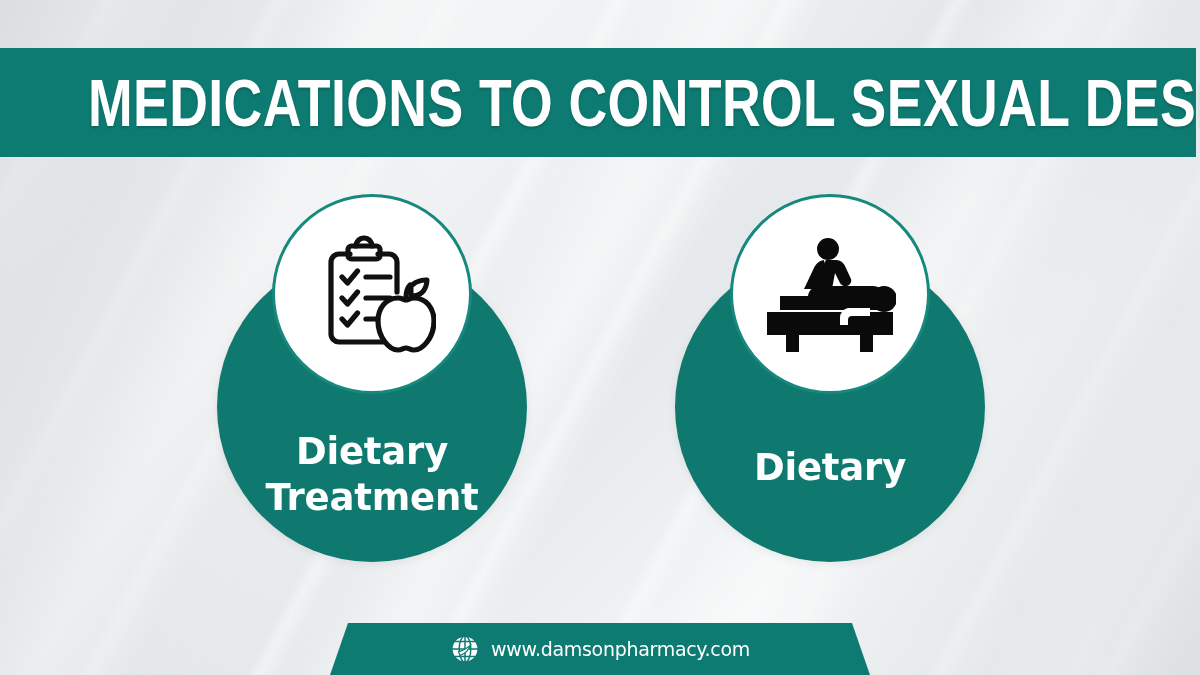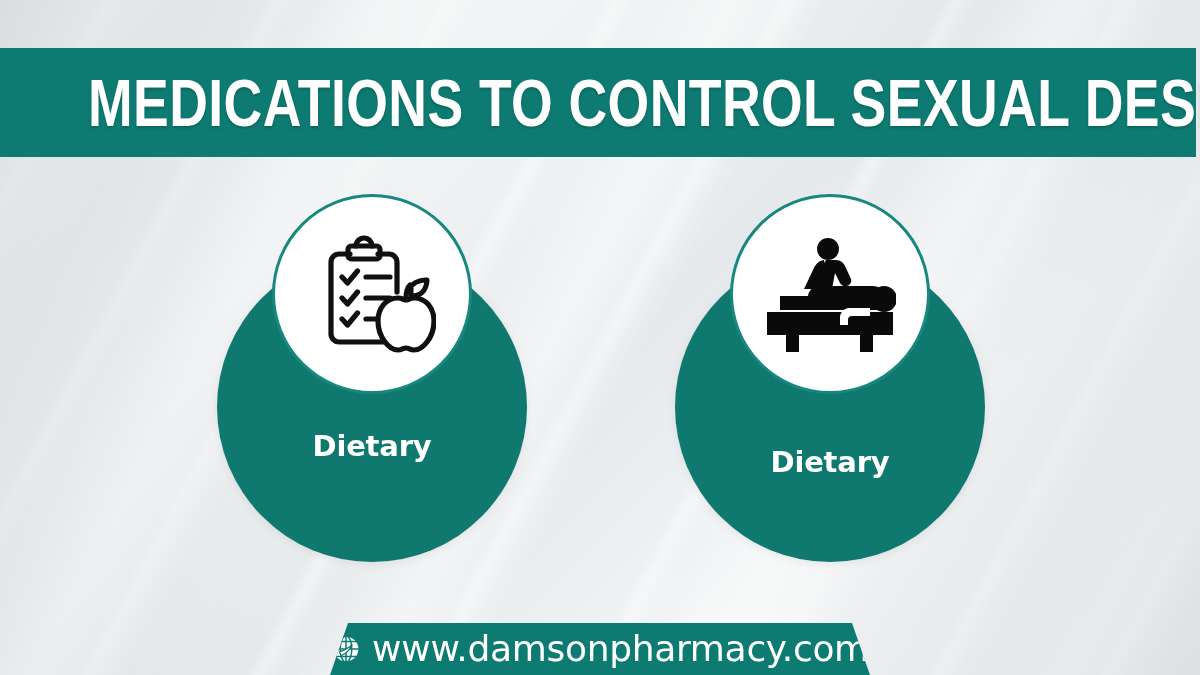--- a/index.html
+++ b/index.html
@@ -116,21 +116,21 @@
   .white-circle svg { display:block; }
 
   .feature-label {
     position:absolute;
     left:0; top:252px;
     width:330px;
     text-align:center;
     color:#ffffff;
     font-family:"DejaVu Sans","Liberation Sans", sans-serif;
     font-weight:700;
-    font-size:29px;
+    font-size:37px;
     line-height:1.24;
     letter-spacing:-0.2px;
   }
   .feature.right .feature-label { top:268px; }
 
   
   .footer-band {
     position:absolute;
     left:330px; top:623px;
     width:540px; height:52px;
@@ -140,21 +140,21 @@
     align-items:center;
     justify-content:center;
     gap:11px;
     z-index:5;
   }
   .globe-icon { display:block; margin-top:-1px; }
   .footer-url {
     color:#ffffff;
     font-family:"DejaVu Sans","Liberation Sans", sans-serif;
     font-weight:400;
-    font-size:36px;
+    font-size:19px;
     letter-spacing:-0.3px;
     line-height:1;
   }
 </style>
 </head>
 <body>
 
 <div class="canvas">
 
   <div class="streaks"></div>
@@ -191,20 +191,21 @@
           <g>
             <path d="M90 68 c-12 0 -20 10 -20 23 c0 16 11 29 20 29 c4 0 5 -2 8 -2 c3 0 4 2 8 2 c9 0 20 -13 20 -29 c0 -13 -8 -23 -20 -23 c-4 0 -6 2 -8 2 c-2 0 -4 -2 -8 -2 z" fill="#ffffff" stroke="#101010" stroke-width="5.2" stroke-linejoin="round"></path>
             <path d="M98 68 c0 -6 1 -10 4 -13" fill="none" stroke="#101010" stroke-width="5.2" stroke-linecap="round"></path>
             <path d="M103 56 c7 -7 16 -6 16 -6 c0 0 0 10 -7 14 c-5 3 -9 1 -9 1 z" fill="#ffffff" stroke="#101010" stroke-width="5" stroke-linejoin="round"></path>
           </g>
         </svg>
       </div>
 
       <div class="feature-label">
         <div>Dietary</div>
+        <div>Treatment</div>
       </div>
     </div>
 
     <div class="feature right">
       <div class="teal-circle"></div>
 
       <div class="white-circle">
         <svg width="132" height="116" viewBox="0 0 132 116">
           <g fill="#0a0a0a">
 

